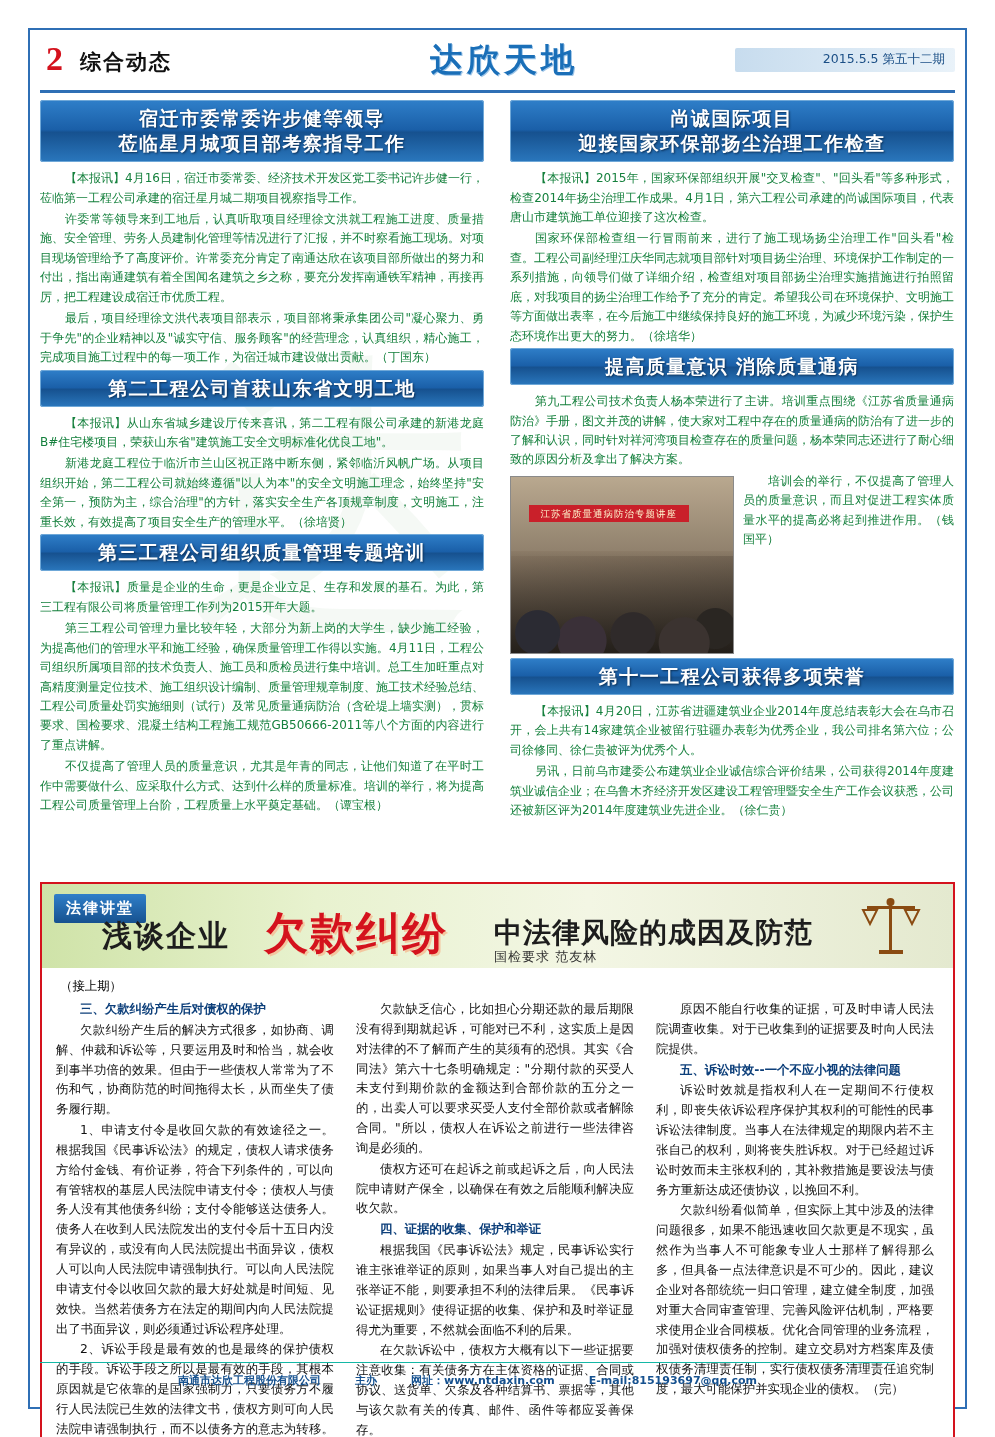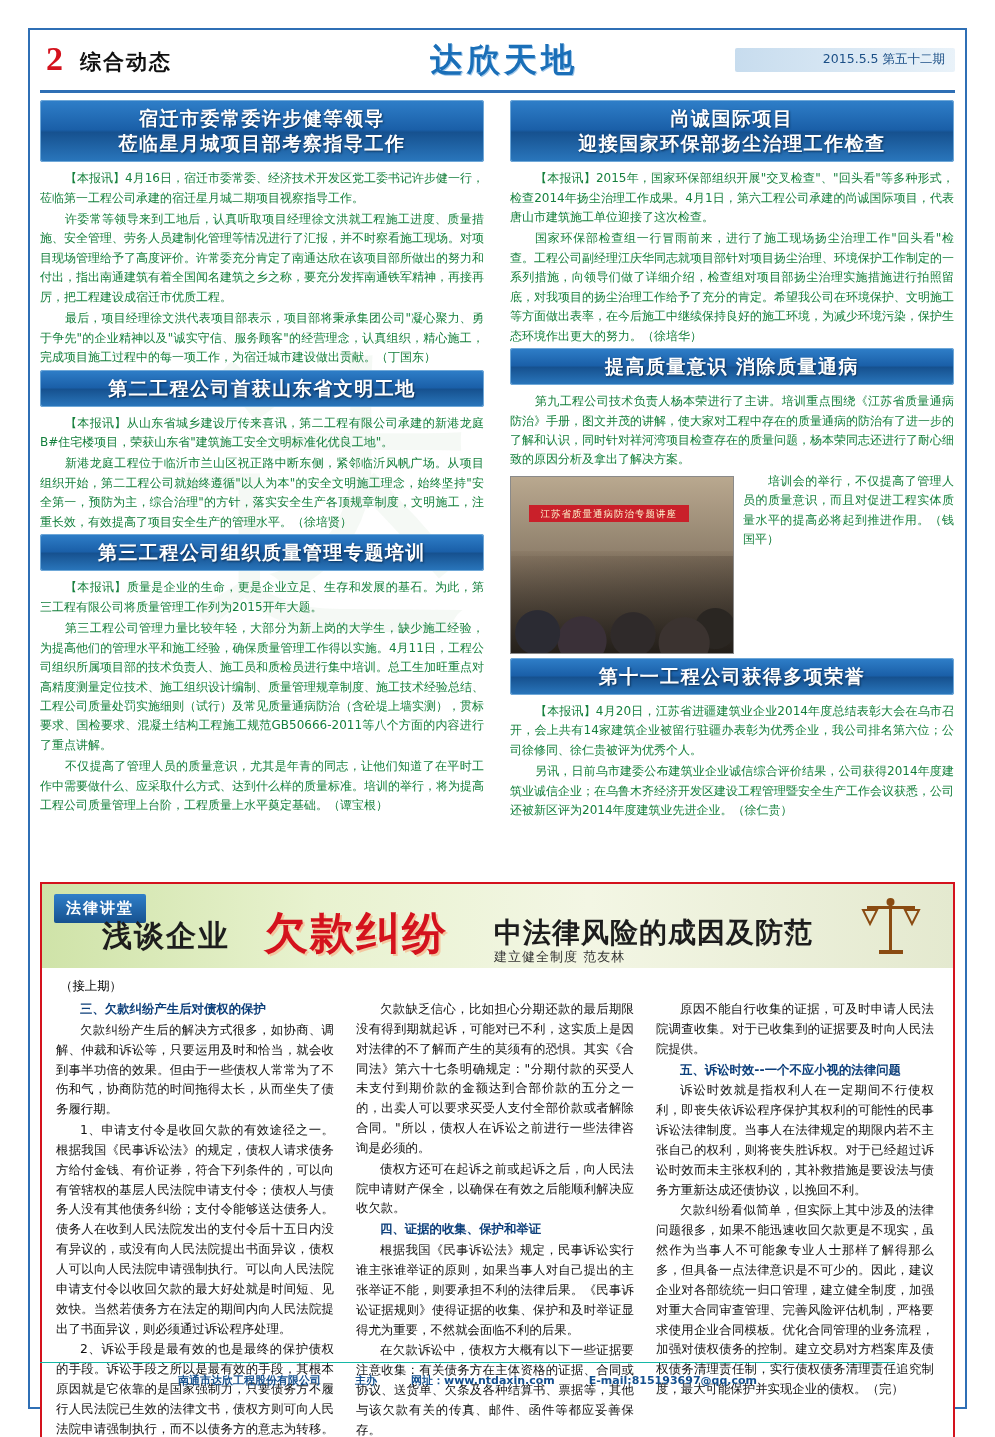--- a/index.html
+++ b/index.html
@@ -389,21 +389,21 @@
         </div>
       </div>
     </div>
 
     <div class="feature">
       <div class="feature-banner">
         <div class="feature-tag">法律讲堂</div>
         <div class="feature-title-1">浅谈企业</div>
         <div class="feature-title-red">欠款纠纷</div>
         <div class="feature-title-2">中法律风险的成因及防范</div>
-        <div class="feature-author">建立健全制度   范友林</div>
+        <div class="feature-author">国检要求   范友林</div>
         <svg class="scales-icon" viewBox="0 0 70 68">
           <rect x="32" y="12" width="3" height="46" fill="#8a4b12"></rect>
           <rect x="22" y="58" width="24" height="4" fill="#8a4b12"></rect>
           <rect x="10" y="14" width="48" height="3" fill="#8a4b12"></rect>
           <path d="M6 18 L20 18 L13 32 Z" fill="none" stroke="#8a4b12" stroke-width="2"></path>
           <path d="M48 18 L62 18 L55 32 Z" fill="none" stroke="#8a4b12" stroke-width="2"></path>
           <circle cx="33.5" cy="10" r="4" fill="#8a4b12"></circle>
         </svg>
       </div>
       <div class="feature-body">

